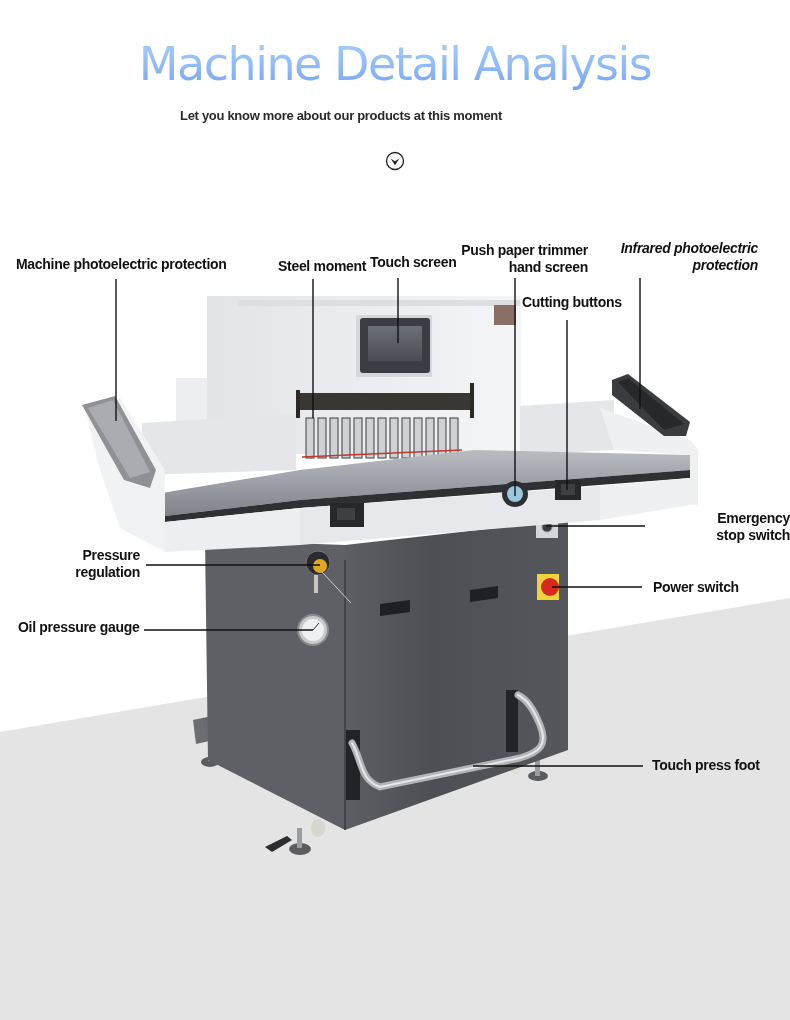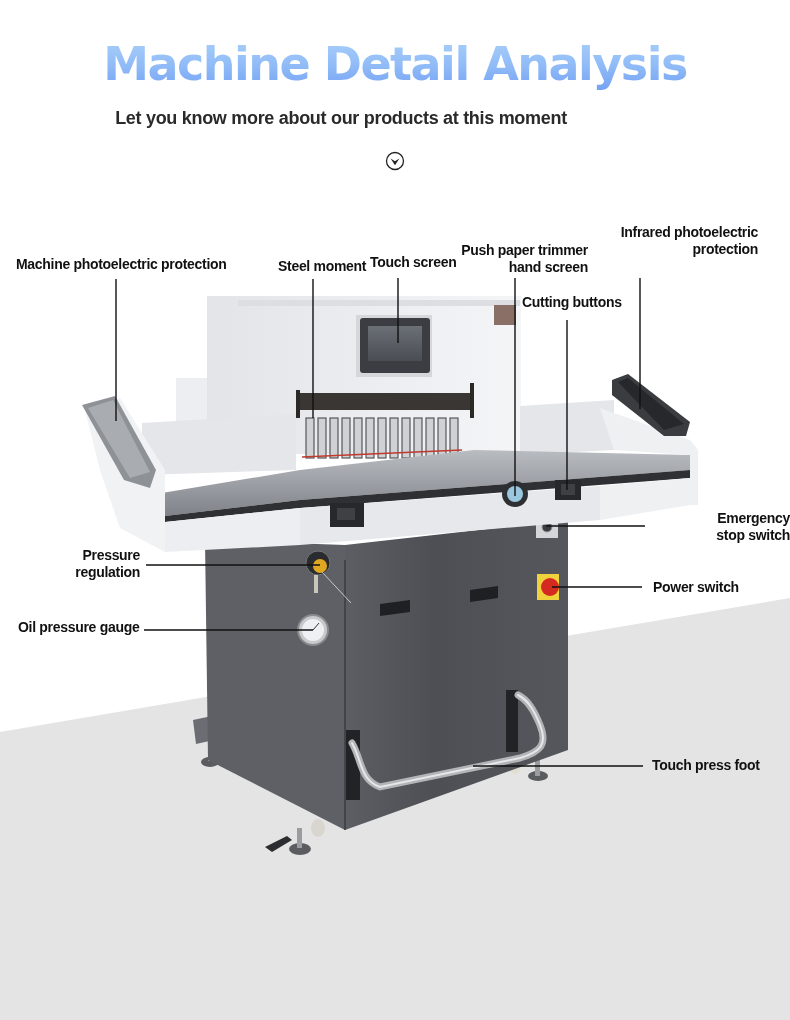--- a/index.html
+++ b/index.html
@@ -1,20 +1,20 @@
 <!DOCTYPE html>
 <html><head>
 <meta charset="utf-8">
 <style>
   html, body { margin:0; padding:0; }
   body { width:790px; height:1020px; position:relative; overflow:hidden; background:#ffffff; font-family:"Liberation Sans", sans-serif; }
   .floor { position:absolute; left:0; top:0; width:790px; height:1020px; }
-  .title { position:absolute; left:0; top:34px; width:790px; text-align:center; font-family:"DejaVu Sans", sans-serif; font-weight:bold; font-size:46px; letter-spacing:-1.5px; line-height:60px;
+  .title { position:absolute; left:0; top:34px; width:790px; text-align:center; font-family:"DejaVu Sans", sans-serif; font-weight:normal; font-size:46px; letter-spacing:-1.5px; line-height:60px;
     background:linear-gradient(180deg,#acd2f9 0%,#8fbaf7 55%,#6f9ef3 100%); -webkit-background-clip:text; background-clip:text; color:transparent; }
-  .subtitle { position:absolute; left:0; top:108px; width:682px; text-align:center; font-family:"Liberation Sans", sans-serif; font-weight:bold; font-size:18px; color:#2a2a2a; letter-spacing:-0.3px; }
+  .subtitle { position:absolute; left:0; top:108px; width:682px; text-align:center; font-family:"Liberation Sans", sans-serif; font-weight:bold; font-size:13px; color:#2a2a2a; letter-spacing:-0.3px; }
   .down-icon { position:absolute; left:385px; top:151px; width:20px; height:20px; }
   .machine { position:absolute; left:0; top:0; width:790px; height:1020px; }
   .label { position:absolute; font-family:"Liberation Sans", sans-serif; font-weight:bold; font-size:14px; color:#111; line-height:17px; white-space:nowrap; letter-spacing:-0.3px; }
   .label.center { text-align:right; }
   .lines { position:absolute; left:0; top:0; width:790px; height:1020px; pointer-events:none; }
 </style>
 </head>
 <body>
 
 <svg class="floor" viewBox="0 0 790 1020">
@@ -163,21 +163,21 @@
   </g>
 </svg>
 
 <div class="label" style="left:16px; top:256px;">Machine photoelectric protection</div>
 <div class="label" style="left:278px; top:258px;">Steel moment</div>
 <div class="label" style="left:355px; top:254px;margin-left:15px;">Touch screen</div>
 <div class="label center" style="left:448px; top:242px; width:140px;">
   <div>Push paper trimmer</div>
   <div>hand screen</div>
 </div>
-<div class="label center" style="left:600px; top:224px; width:158px;">
+<div class="label center" style="left:600px; top:240px; width:158px;font-style:italic;">
   <div>Infrared photoelectric</div>
   <div>protection</div>
 </div>
 <div class="label" style="left:522px; top:294px;">Cutting buttons</div>
 <div class="label center" style="left:696px; top:510px; width:94px;">
   <div>Emergency</div>
   <div>stop switch</div>
 </div>
 <div class="label center" style="left:50px; top:547px; width:90px;">
   <div>Pressure</div>

